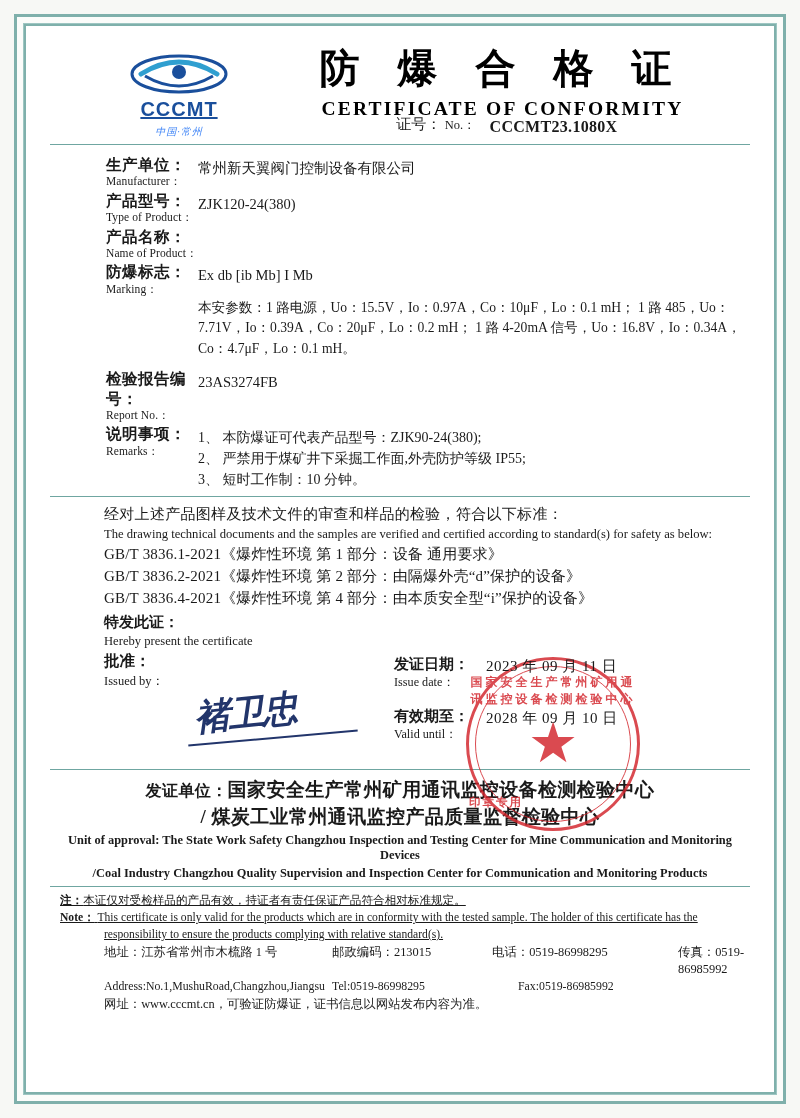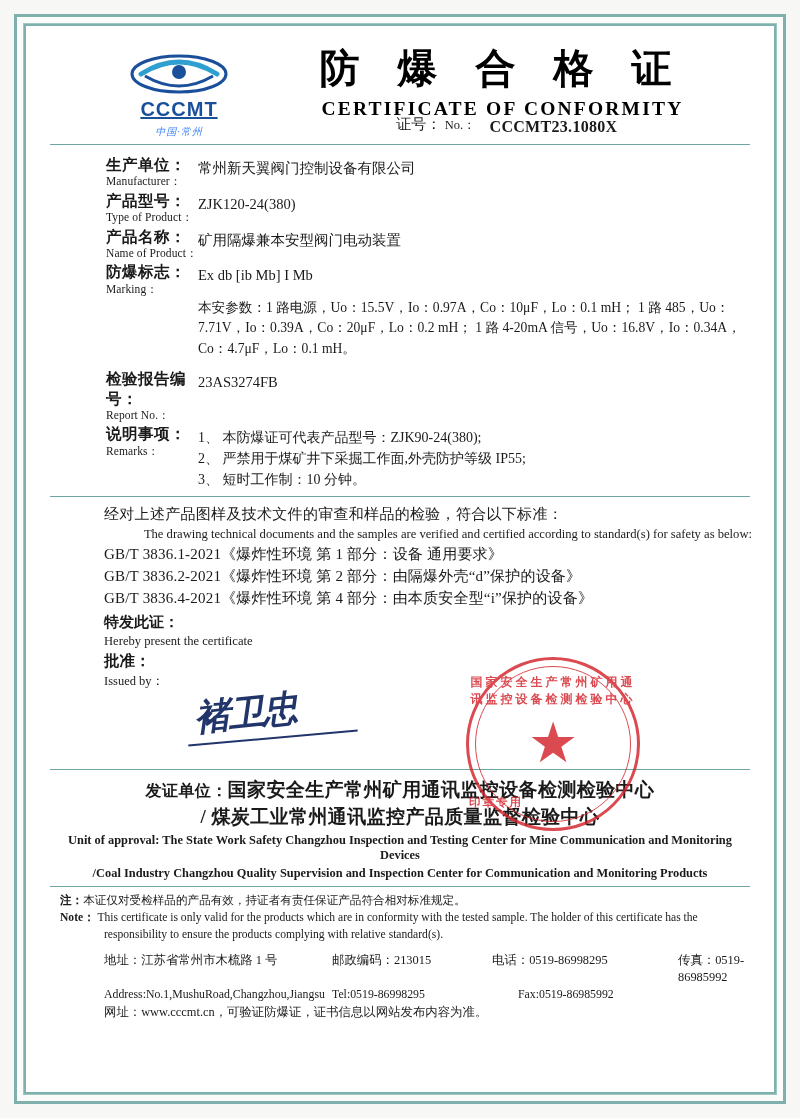--- a/index.html
+++ b/index.html
@@ -196,21 +196,20 @@
   }
   .std-intro-cn {
     font-size: 15px;
     padding-left: 56px;
     letter-spacing: 0.3px;
   }
   .std-intro-en {
     font-size: 12.6px;
     padding-left: 56px;
     margin-top: 3px;
-    text-align: right;
   }
   .std-item {
     font-size: 15px;
     padding-left: 56px;
     margin-top: 3px;
     letter-spacing: 0.2px;
   }
   .hereby-cn {
     font-size: 15px;
     padding-left: 56px;
@@ -367,24 +366,25 @@
 
   
   .footer {
     padding: 6px 0 0 0;
     font-size: 11.6px;
     line-height: 1.45;
   }
   .note {
     padding-left: 56px;
     text-indent: -44px;
+    text-decoration: underline;
   }
   .note .b { font-weight: bold; }
   .contact-table {
-    margin-top: 8px;
+    margin-top: 0;
     padding-left: 56px;
   }
   .ct-row {
     display: flex;
     font-size: 11.8px;
     line-height: 1.4;
   }
   .ct-c1 { width: 228px; flex: 0 0 228px; }
   .ct-c2 { width: 160px; flex: 0 0 160px; }
   .ct-c3 { width: 186px; flex: 0 0 186px; }
@@ -451,21 +451,20 @@
               <span class="en">Type of Product：</span>
             </div>
             <div class="val">ZJK120-24(380)</div>
           </div>
 
           <div class="row">
             <div class="lbl">
               <span class="cn">产品名称：</span>
               <span class="en">Name of Product：</span>
             </div>
-            <div class="val">矿用隔爆兼本安型阀门电动装置</div>
           </div>
 
           <div class="row">
             <div class="lbl">
               <span class="cn">防爆标志：</span>
               <span class="en">Marking：</span>
             </div>
             <div class="val">Ex db [ib Mb] I Mb</div>
           </div>
 
@@ -516,20 +515,36 @@
           <div class="signature">褚卫忠</div>
           <div class="sign-underline"></div>
 
           <div class="seal">
             <div class="inner-ring"></div>
             <div class="seal-top-text">国家安全生产常州矿用通讯监控设备检测检验中心</div>
             <div class="seal-star-glyph">★</div>
             <div class="seal-bottom-text">印章专用</div>
           </div>
 
+          <div class="dates">
+            <div class="date-row">
+              <div class="date-lbl">
+                <span class="cn">发证日期：</span>
+                <span class="en">Issue  date：</span>
+              </div>
+              <div class="date-val">2023 年 09 月 11 日</div>
+            </div>
+            <div class="date-row">
+              <div class="date-lbl">
+                <span class="cn">有效期至：</span>
+                <span class="en">Valid until：</span>
+              </div>
+              <div class="date-val">2028 年 09 月 10 日</div>
+            </div>
+          </div>
         </div>
 
         <div class="rule"></div>
 
         <div class="issuer">
           <div class="issuer-line1">
             <span class="prefix">发证单位：</span><span>国家安全生产常州矿用通讯监控设备检测检验中心</span>
           </div>
           <div class="issuer-line2">/ 煤炭工业常州通讯监控产品质量监督检验中心</div>
           <div class="issuer-en1">

